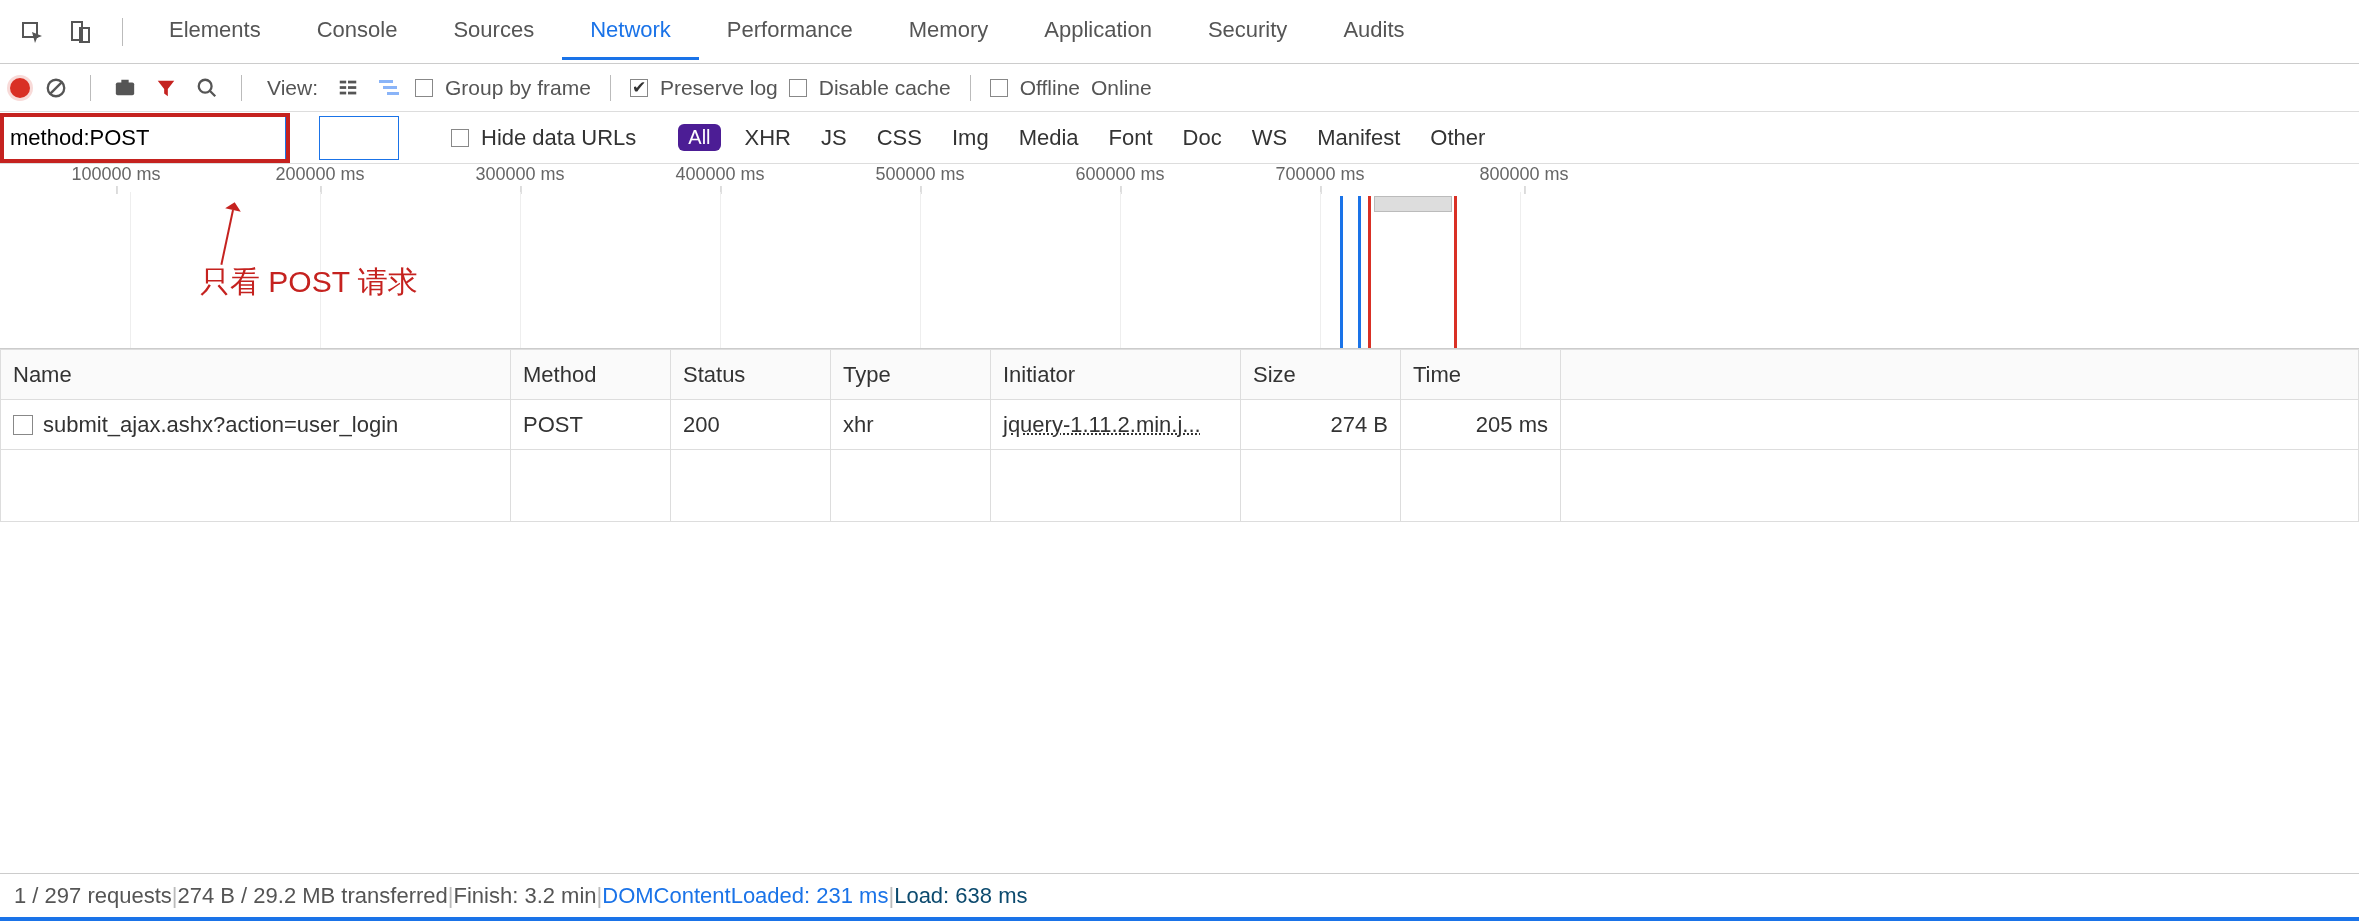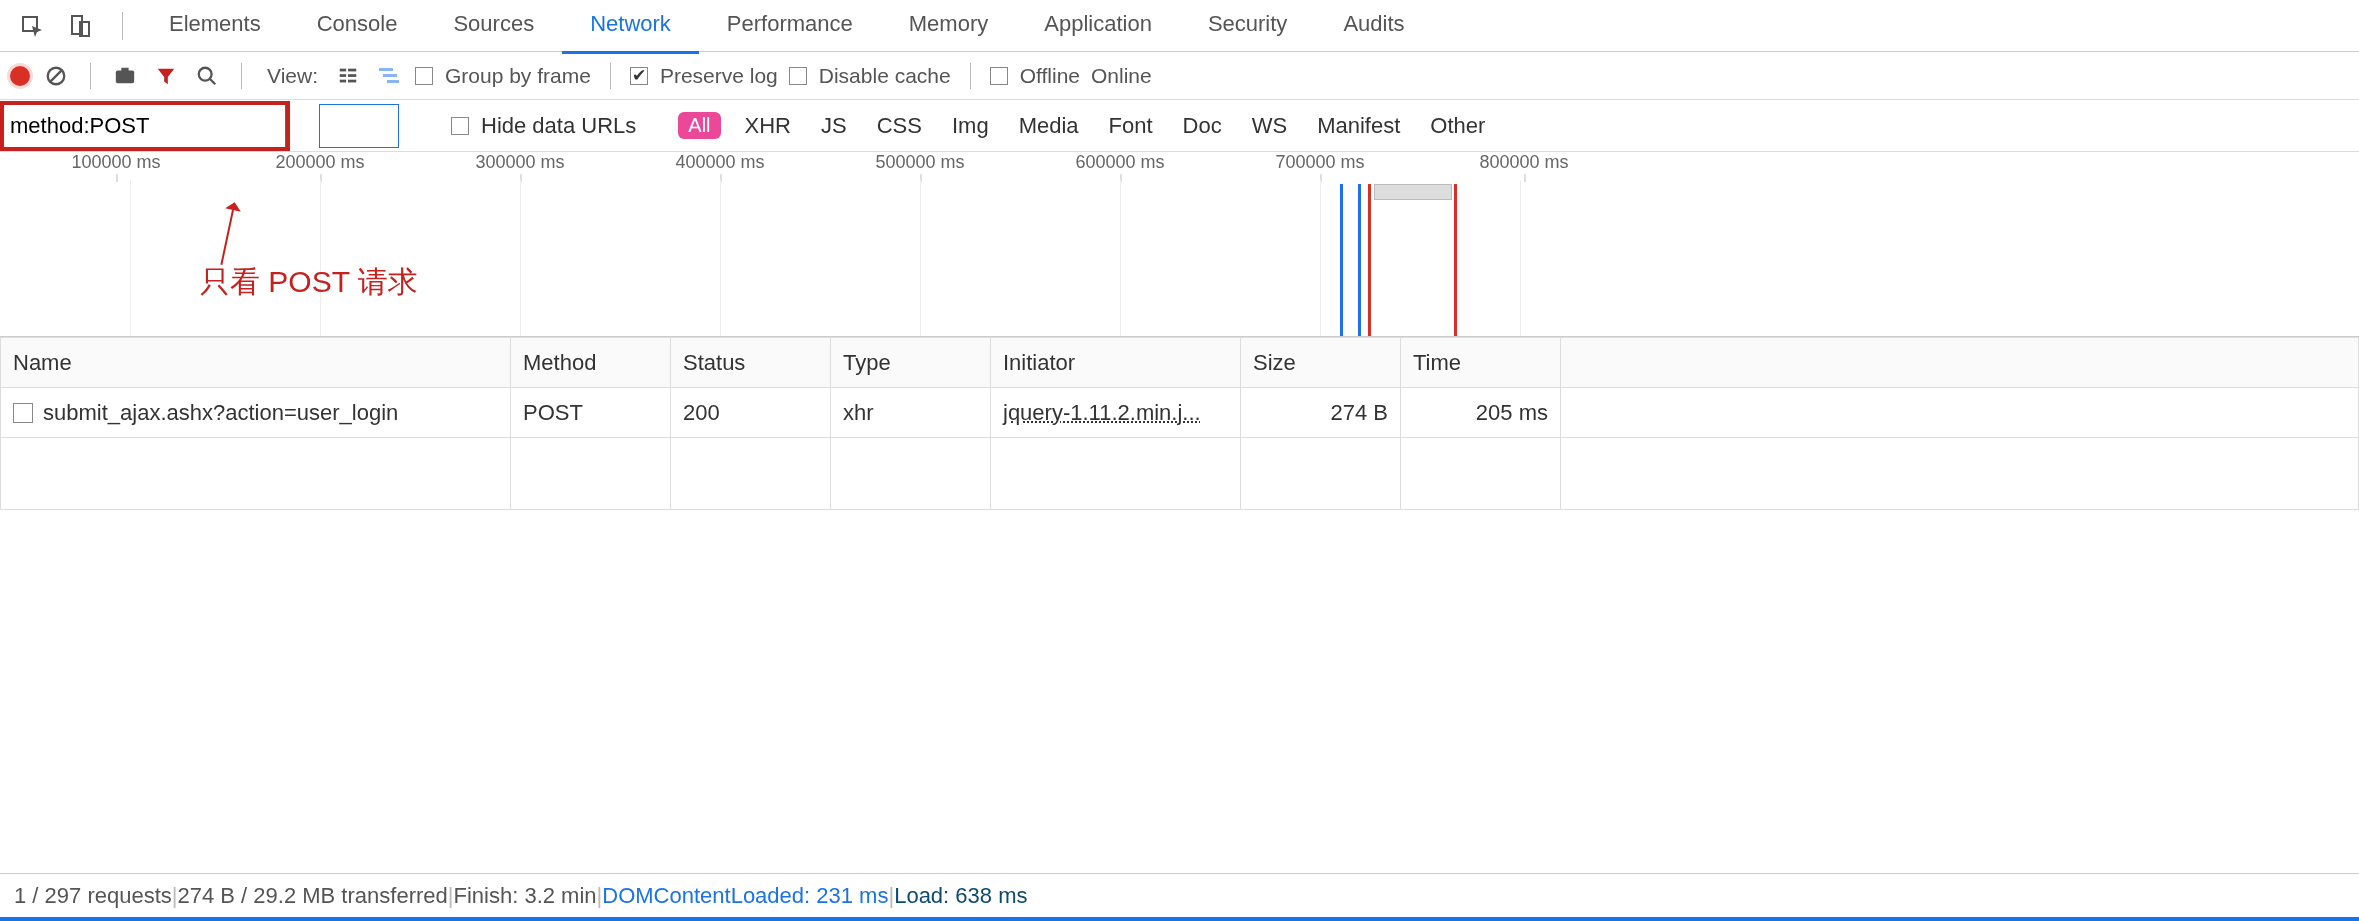--- a/index.html
+++ b/index.html
@@ -11,21 +11,21 @@
     width: 2359px;
     height: 921px;
     overflow: hidden;
     position: relative;
   }
   
   
   .tabs-bar {
     display: flex;
     align-items: center;
-    height: 52px;
+    height: 64px;
     border-bottom: 1px solid #ccc;
     padding: 0 8px;
   }
   .tool-icon {
     width: 36px;
     height: 36px;
     display: flex;
     align-items: center;
     justify-content: center;
     margin: 0 6px;
@@ -103,21 +103,21 @@
     border-right: 1px solid #1a73e8;
     background: linear-gradient(#fff,#fff) padding-box;
   }
   .filter-extra-box {
     border: 1px solid #1a73e8;
     height: 44px;
     width: 80px;
     margin-left: -3px;
   }
   .pill {
-    background: #ec4899;
+    background: #4c1d95;
     color: #fff;
     border-radius: 6px;
     padding: 2px 10px;
     font-size: 20px;
   }
   .ftype { color:#333; cursor:pointer; padding: 0 6px;}
   
   
   .timeline {
     height: 185px;

